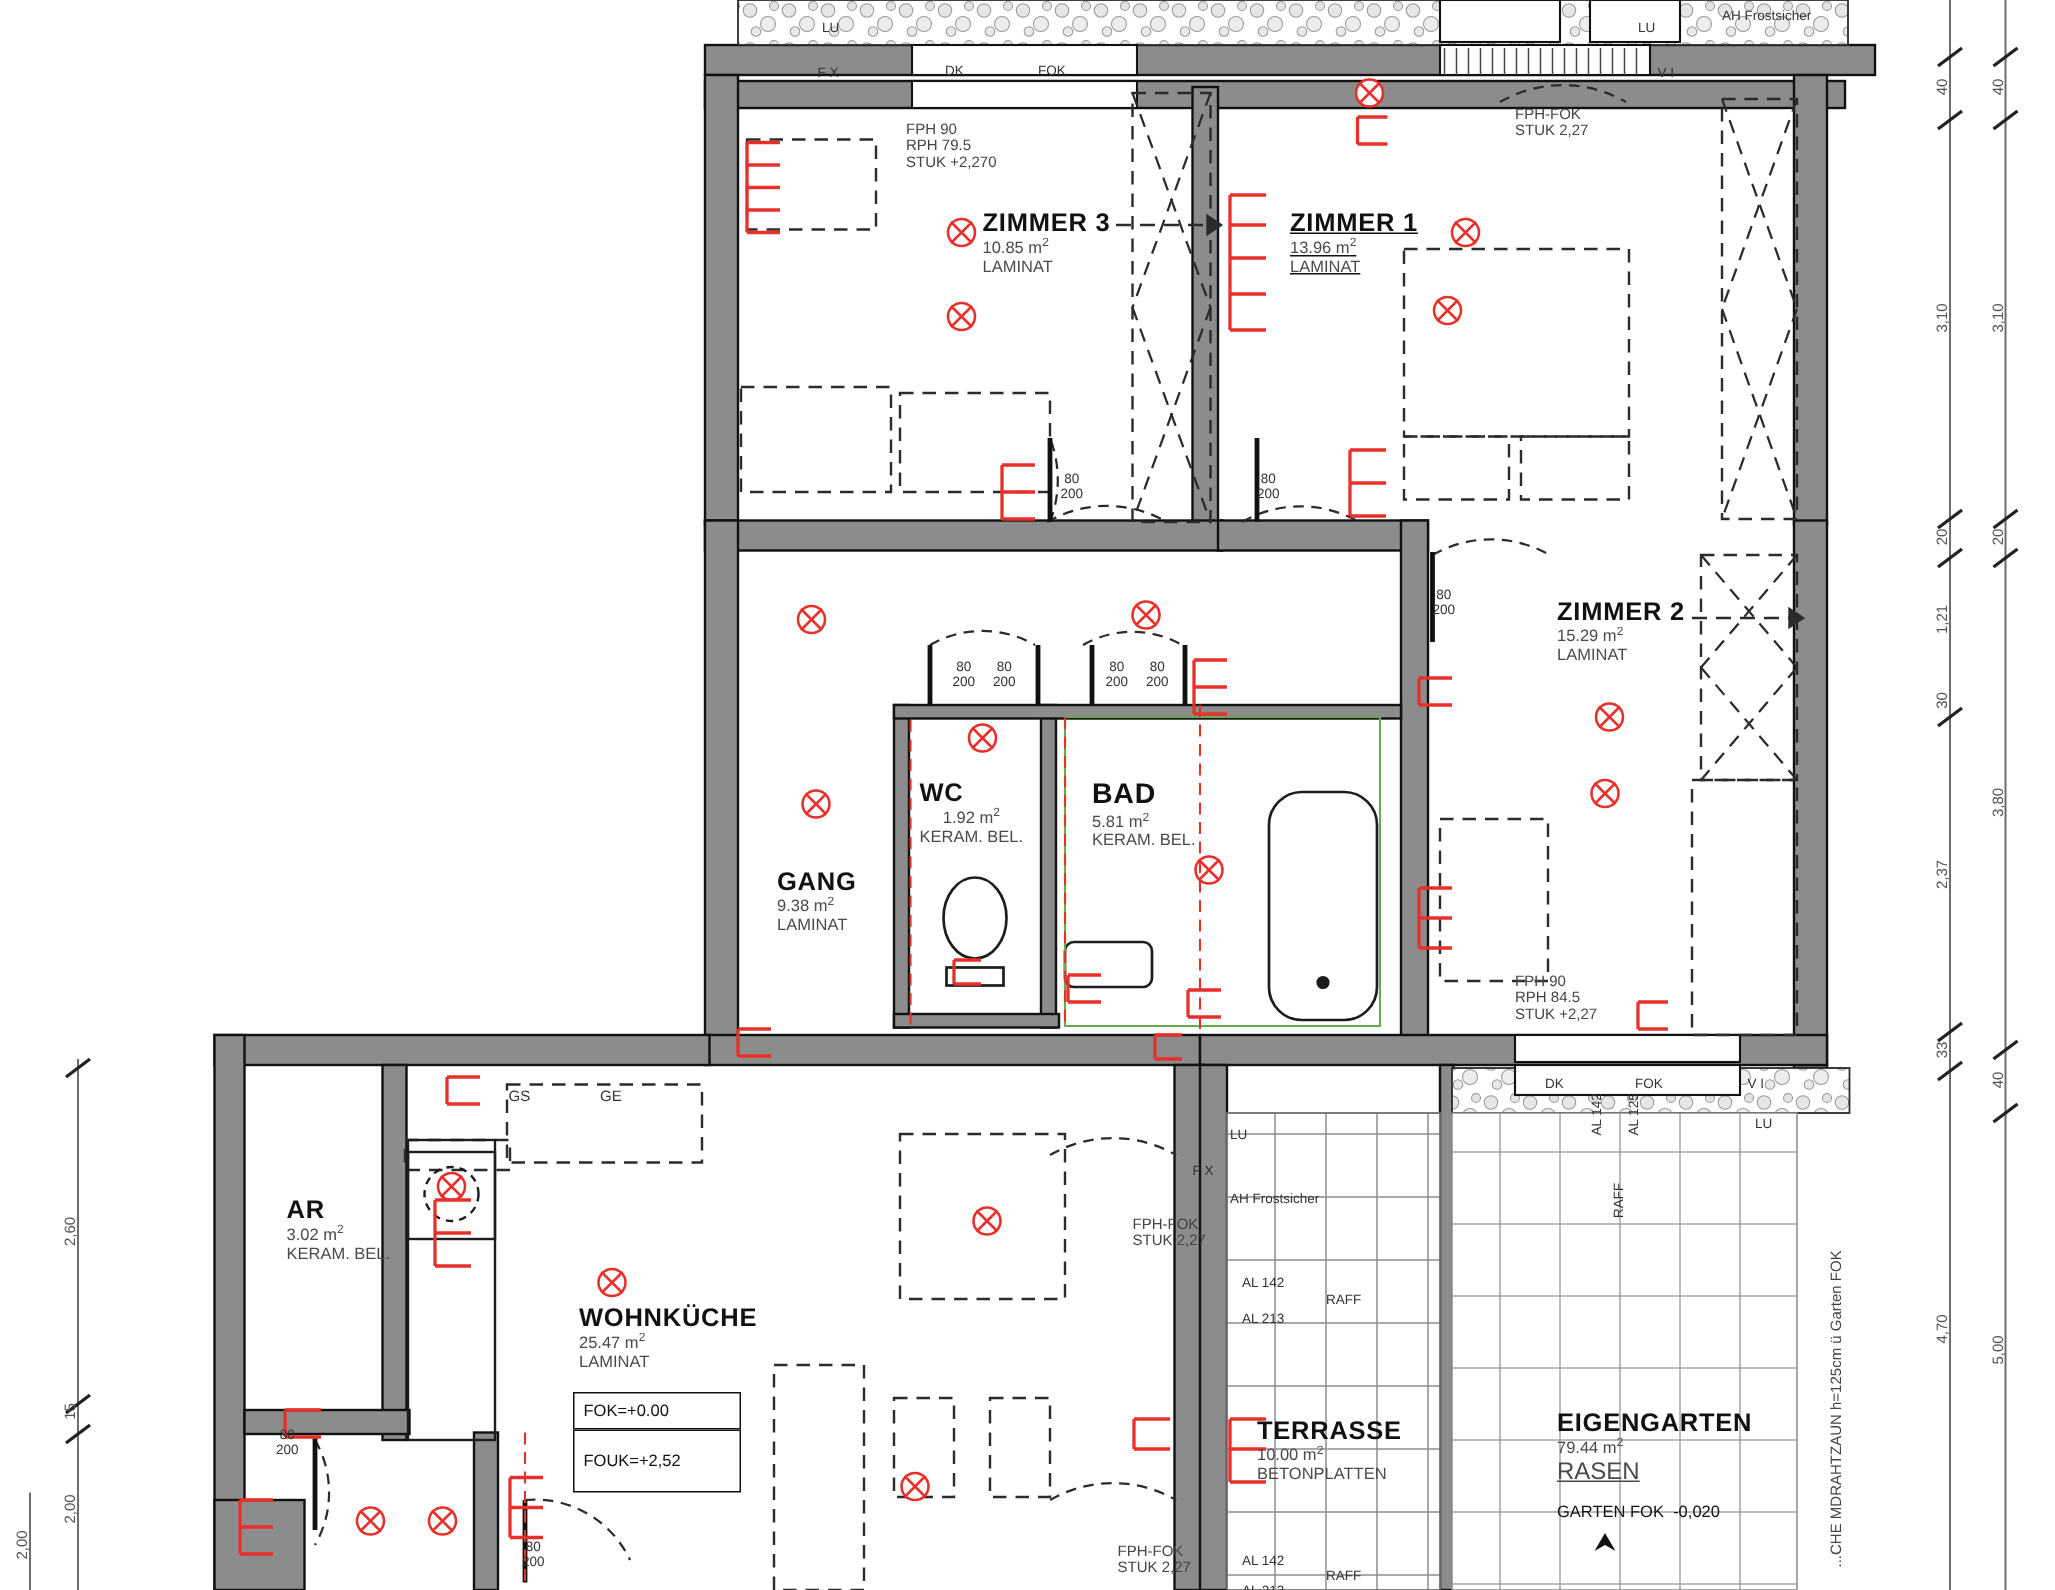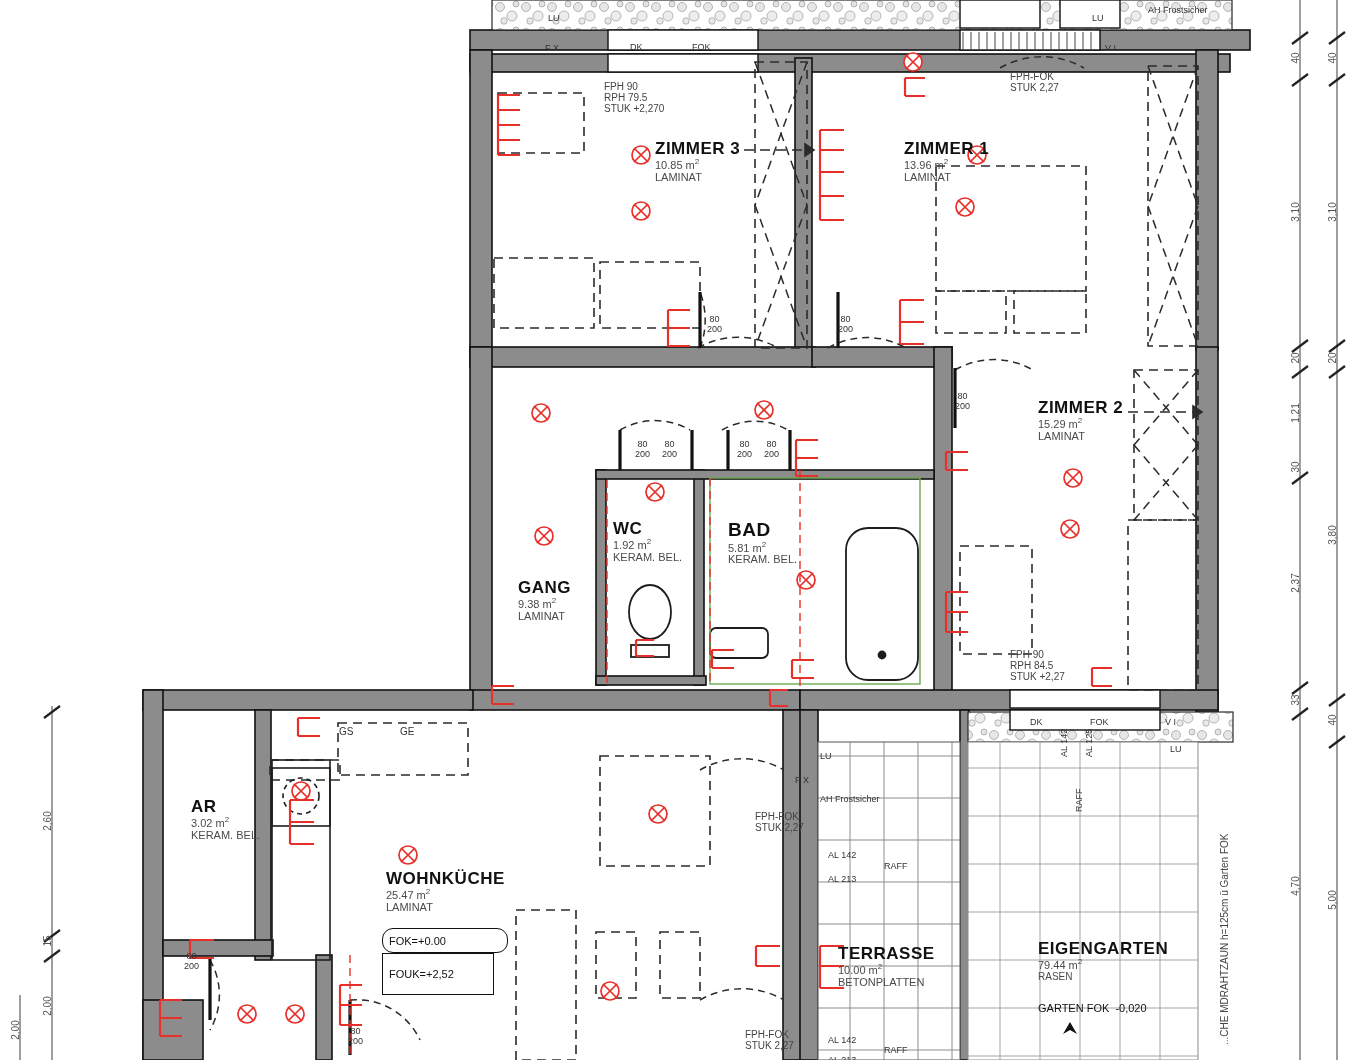--- a/index.html
+++ b/index.html
@@ -367,42 +367,42 @@
   </g>
 
   <g>
     <path d="M486,958 l7,14 l-7,-4 l-7,4 z" fill="#111"></path>
     <path d="M1070,1022 l7,12 l-7,-4 l-7,4 z" fill="#111"></path>
   </g>
 </svg>
 
 <div id="labels">
     <div class="lbl" style="left: 655px; top: 140px;"><div class="room-name" style="font-size: 17px;">ZIMMER 3</div><div class="room-sub" style="font-size: 11px;">10.85 m<sup style="font-size:8px">2</sup></div><div class="room-sub" style="font-size: 11px;">LAMINAT</div></div>
-    <div class="lbl" style="left: 904px; top: 140px;"><div class="room-name" style="font-size: 17px;">ZIMMER 1</div><div class="room-sub" style="font-size: 11px;">13.96 m<sup style="font-size:8px">2</sup></div><div class="room-sub" style="font-size: 11px;">LAMINAT</div></div>
+    <div class="lbl" style="left: 860px; top: 140px; text-decoration: underline;"><div class="room-name" style="font-size: 17px;">ZIMMER 1</div><div class="room-sub" style="font-size: 11px;">13.96 m<sup style="font-size:8px">2</sup></div><div class="room-sub" style="font-size: 11px;">LAMINAT</div></div>
     <div class="lbl" style="left: 1038px; top: 399px;"><div class="room-name" style="font-size: 17px;">ZIMMER 2</div><div class="room-sub" style="font-size: 11px;">15.29 m<sup style="font-size:8px">2</sup></div><div class="room-sub" style="font-size: 11px;">LAMINAT</div></div>
-    <div class="lbl" style="left: 613px; top: 520px;"><div class="room-name" style="font-size: 17px;">WC</div><div class="room-sub" style="font-size: 11px;">1.92 m<sup style="font-size:8px">2</sup></div><div class="room-sub" style="font-size: 11px;">KERAM. BEL.</div></div>
+    <div class="lbl" style="left: 613px; top: 520px;"><div class="room-name" style="font-size: 17px;">WC</div><div class="room-sub" style="font-size: 11px; text-align: center;">1.92 m<sup style="font-size:8px">2</sup></div><div class="room-sub" style="font-size: 11px;">KERAM. BEL.</div></div>
     <div class="lbl" style="left: 728px; top: 520px;"><div class="room-name" style="font-size: 19px;">BAD</div><div class="room-sub" style="font-size: 11px;">5.81 m<sup style="font-size:8px">2</sup></div><div class="room-sub" style="font-size: 11px;">KERAM. BEL.</div></div>
     <div class="lbl" style="left: 518px; top: 579px;"><div class="room-name" style="font-size: 17px;">GANG</div><div class="room-sub" style="font-size: 11px;">9.38 m<sup style="font-size:8px">2</sup></div><div class="room-sub" style="font-size: 11px;">LAMINAT</div></div>
     <div class="lbl" style="left: 191px; top: 798px;"><div class="room-name" style="font-size: 17px;">AR</div><div class="room-sub" style="font-size: 11px;">3.02 m<sup style="font-size:8px">2</sup></div><div class="room-sub" style="font-size: 11px;">KERAM. BEL.</div></div>
     <div class="lbl" style="left: 386px; top: 870px;"><div class="room-name" style="font-size: 17px;">WOHNKÜCHE</div><div class="room-sub" style="font-size: 11px;">25.47 m<sup style="font-size:8px">2</sup></div><div class="room-sub" style="font-size: 11px;">LAMINAT</div></div>
     <div class="lbl" style="left: 838px; top: 897px;"><div class="room-name" style="font-size: 17px; margin-top: 48px;">TERRASSE</div><div class="room-sub" style="font-size: 11px;">10.00 m<sup style="font-size:8px">2</sup></div><div class="room-sub" style="font-size: 11px;">BETONPLATTEN</div></div>
-    <div class="lbl" style="left: 1038px; top: 940px;"><div class="room-name" style="font-size: 17px;">EIGENGARTEN</div><div class="room-sub" style="font-size: 11px;">79.44 m<sup style="font-size:8px">2</sup></div><div class="room-sub" style="font-size: 10px;">RASEN</div></div>
+    <div class="lbl" style="left: 1038px; top: 940px;"><div class="room-name" style="font-size: 17px;">EIGENGARTEN</div><div class="room-sub" style="font-size: 11px;">79.44 m<sup style="font-size:8px">2</sup></div><div class="room-sub" style="font-size: 16px; text-decoration: underline;">RASEN</div></div>
     <div class="lbl grey" style="left: 604px; top: 82px; font-size: 10px; color: rgb(68, 68, 68);">FPH 90
 RPH 79.5
 STUK +2,270</div>
     <div class="lbl grey" style="left: 1010px; top: 650px; font-size: 10px; color: rgb(68, 68, 68);">FPH 90
 RPH 84.5
 STUK +2,27</div>
     <div class="lbl grey" style="left: 1010px; top: 72px; font-size: 10px; color: rgb(68, 68, 68);">FPH-FOK
 STUK 2,27</div>
     <div class="lbl grey" style="left: 755px; top: 812px; font-size: 10px; color: rgb(68, 68, 68);">FPH-FOK
 STUK 2,27</div>
     <div class="lbl grey" style="left: 745px; top: 1030px; font-size: 10px; color: rgb(68, 68, 68);">FPH-FOK
 STUK 2,27</div>
-    <div class="fokbox" style="left: 382px; top: 928px; width: 126px; height: 25px; font-size: 11px; border-radius: 11px;">FOK=+0.00</div>
+    <div class="fokbox" style="left: 382px; top: 928px; width: 112px; height: 25px; font-size: 11px;">FOK=+0.00</div>
     <div class="fokbox" style="left: 382px; top: 953px; width: 112px; height: 42px; font-size: 11px;">FOUK=+2,52</div>
     <div class="lbl " style="left: 1038px; top: 1003px; font-size: 11px;">GARTEN FOK  -0,020</div>
     <div class="lbl grey" style="left: 707px; top: 315px; font-size: 9px; color: rgb(51, 51, 51); text-align: center;">80
 200</div>
     <div class="lbl grey" style="left: 838px; top: 315px; font-size: 9px; color: rgb(51, 51, 51); text-align: center;">80
 200</div>
     <div class="lbl grey" style="left: 955px; top: 392px; font-size: 9px; color: rgb(51, 51, 51); text-align: center;">80
 200</div>
     <div class="lbl grey" style="left: 635px; top: 440px; font-size: 9px; color: rgb(51, 51, 51); text-align: center;">80
 200</div>

